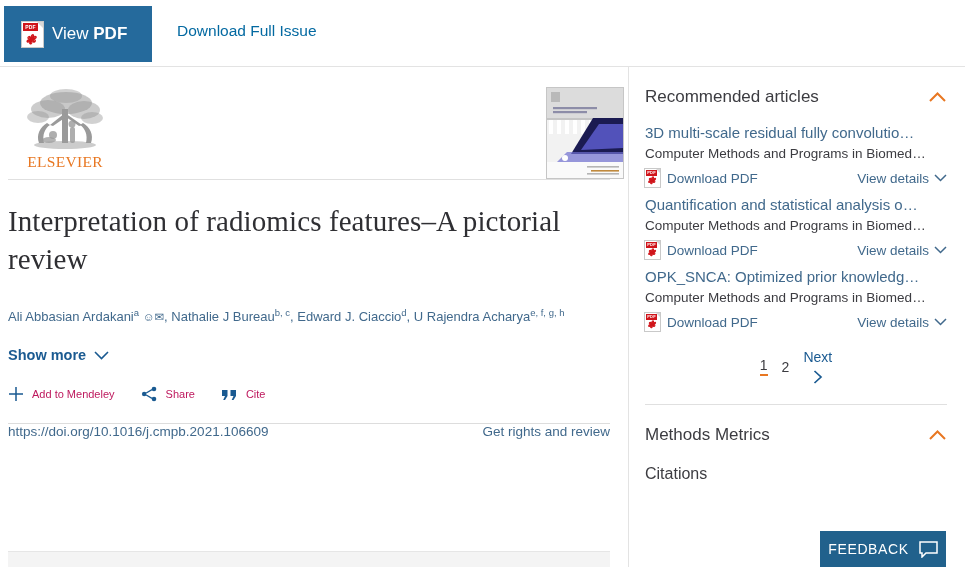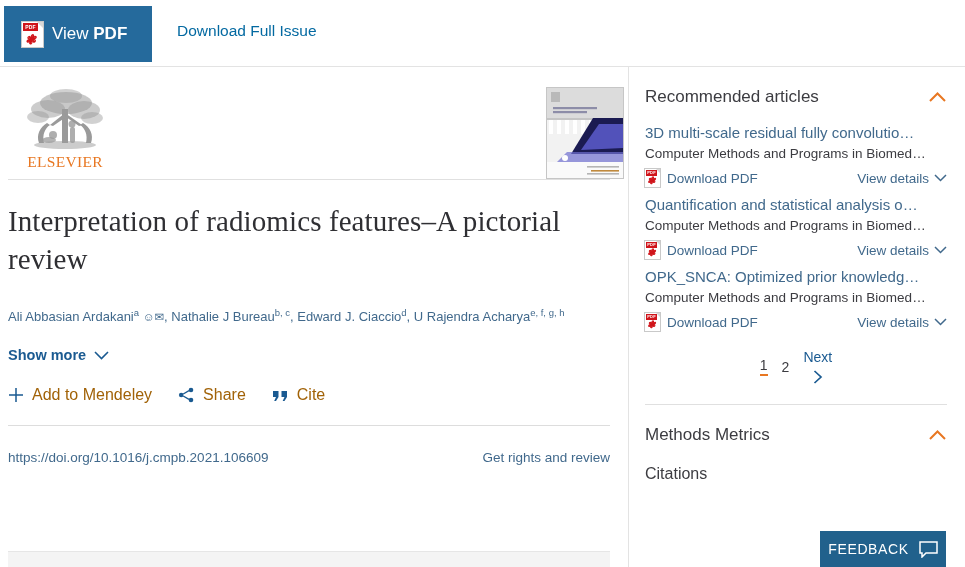--- a/index.html
+++ b/index.html
@@ -96,27 +96,27 @@
   #authors .sup { font-size: 9.5px; vertical-align: super; }
   #authors .ic { font-size: 11.5px; cursor: pointer; }
   #authors .sep { color: #41698c; }
 
   #show-more {
     margin-top: 17px; font-size: 14.5px; font-weight: 700; color: #1a5a91;
     display: inline-flex; align-items: center; gap: 8px; cursor: pointer;
   }
   #actions {
     margin-top: 22px; display: flex; align-items: center; gap: 26px;
-    font-size: 16px; color: #a16207;
+    font-size: 11px; color: #be185d;
   }
   #actions .act { display: inline-flex; align-items: center; gap: 8px; cursor: pointer; }
   #actions .act .gl { color: #1a5a91; display: inline-flex; }
 
   #doi-row {
-    margin-top: 21px; padding-top: 24px; border-top: 1px solid #dddddd;
+    margin-top: 21px; padding-top: 0; border-top: 1px solid #dddddd;
     display: flex; justify-content: space-between; align-items: baseline;
     font-size: 13.5px;
   }
   #doi-link { color: #41698c; text-decoration: none; cursor: pointer; }
   #rights-link { color: #41698c; text-decoration: none; cursor: pointer; }
   #bottom-band {
     position: absolute; left: 8px; right: 8px; top: 484px; height: 30px;
     background: #f4f4f4; border-top: 1px solid #e6e6e6;
   }
 

